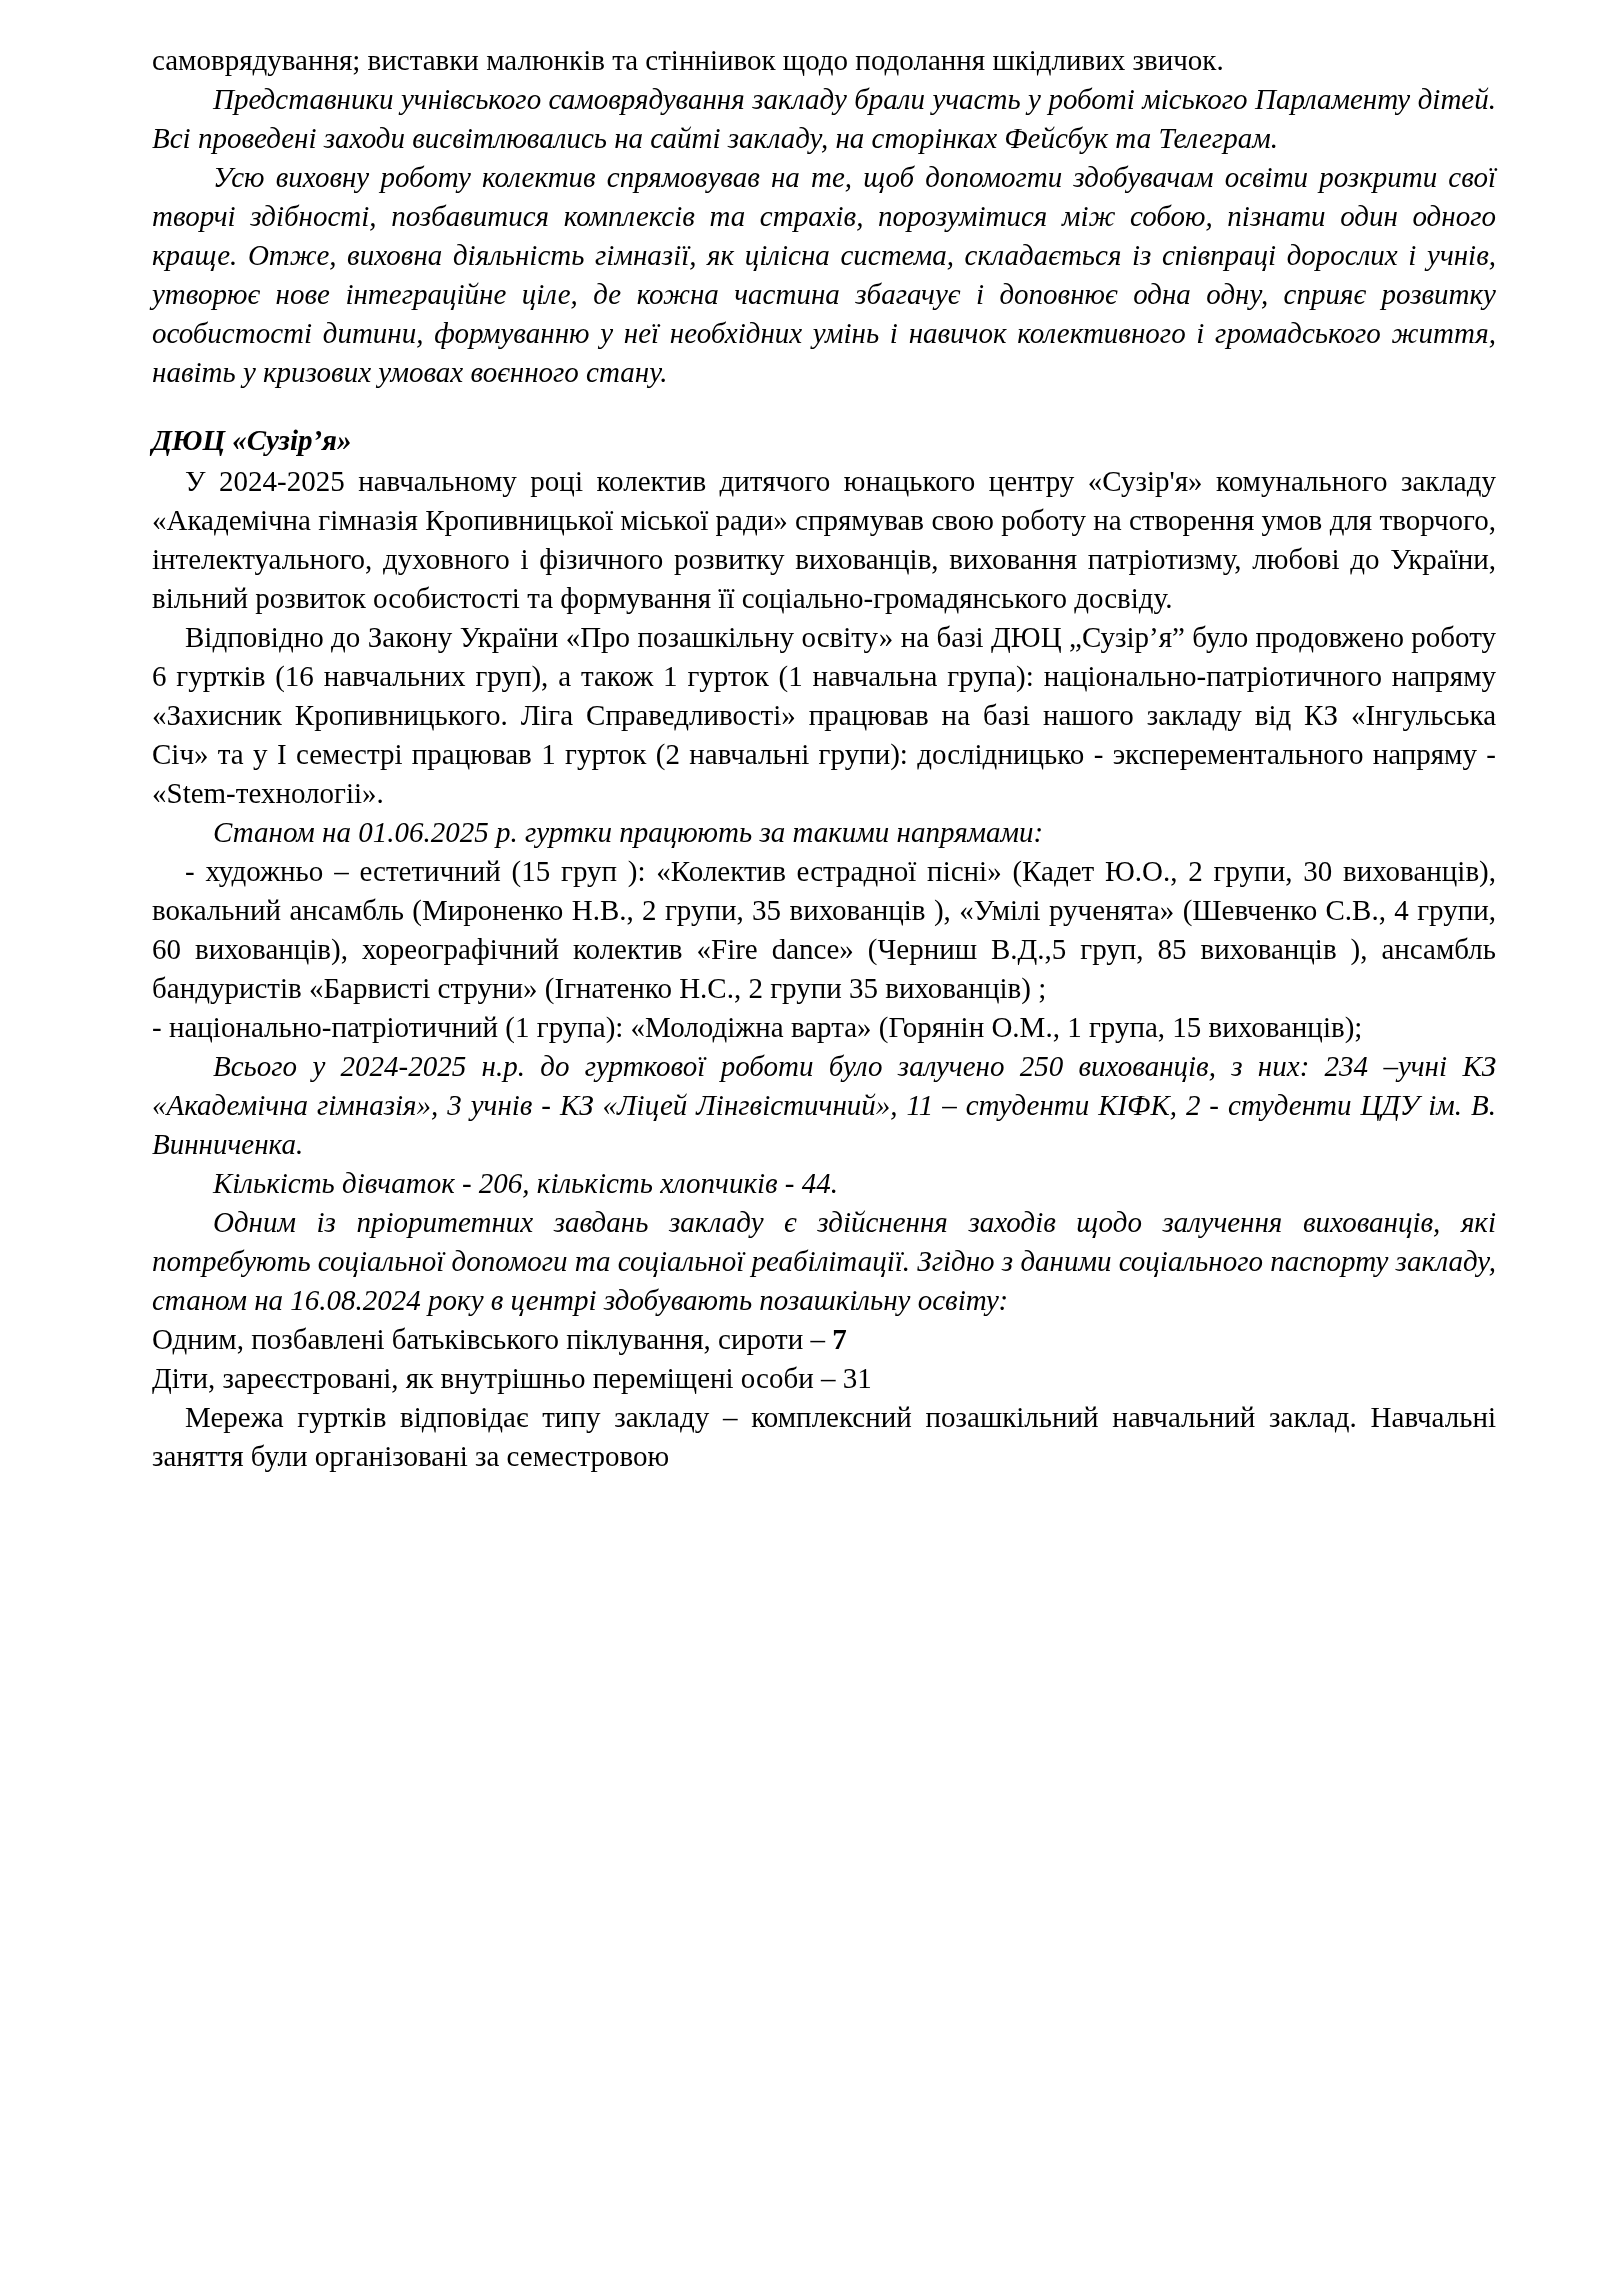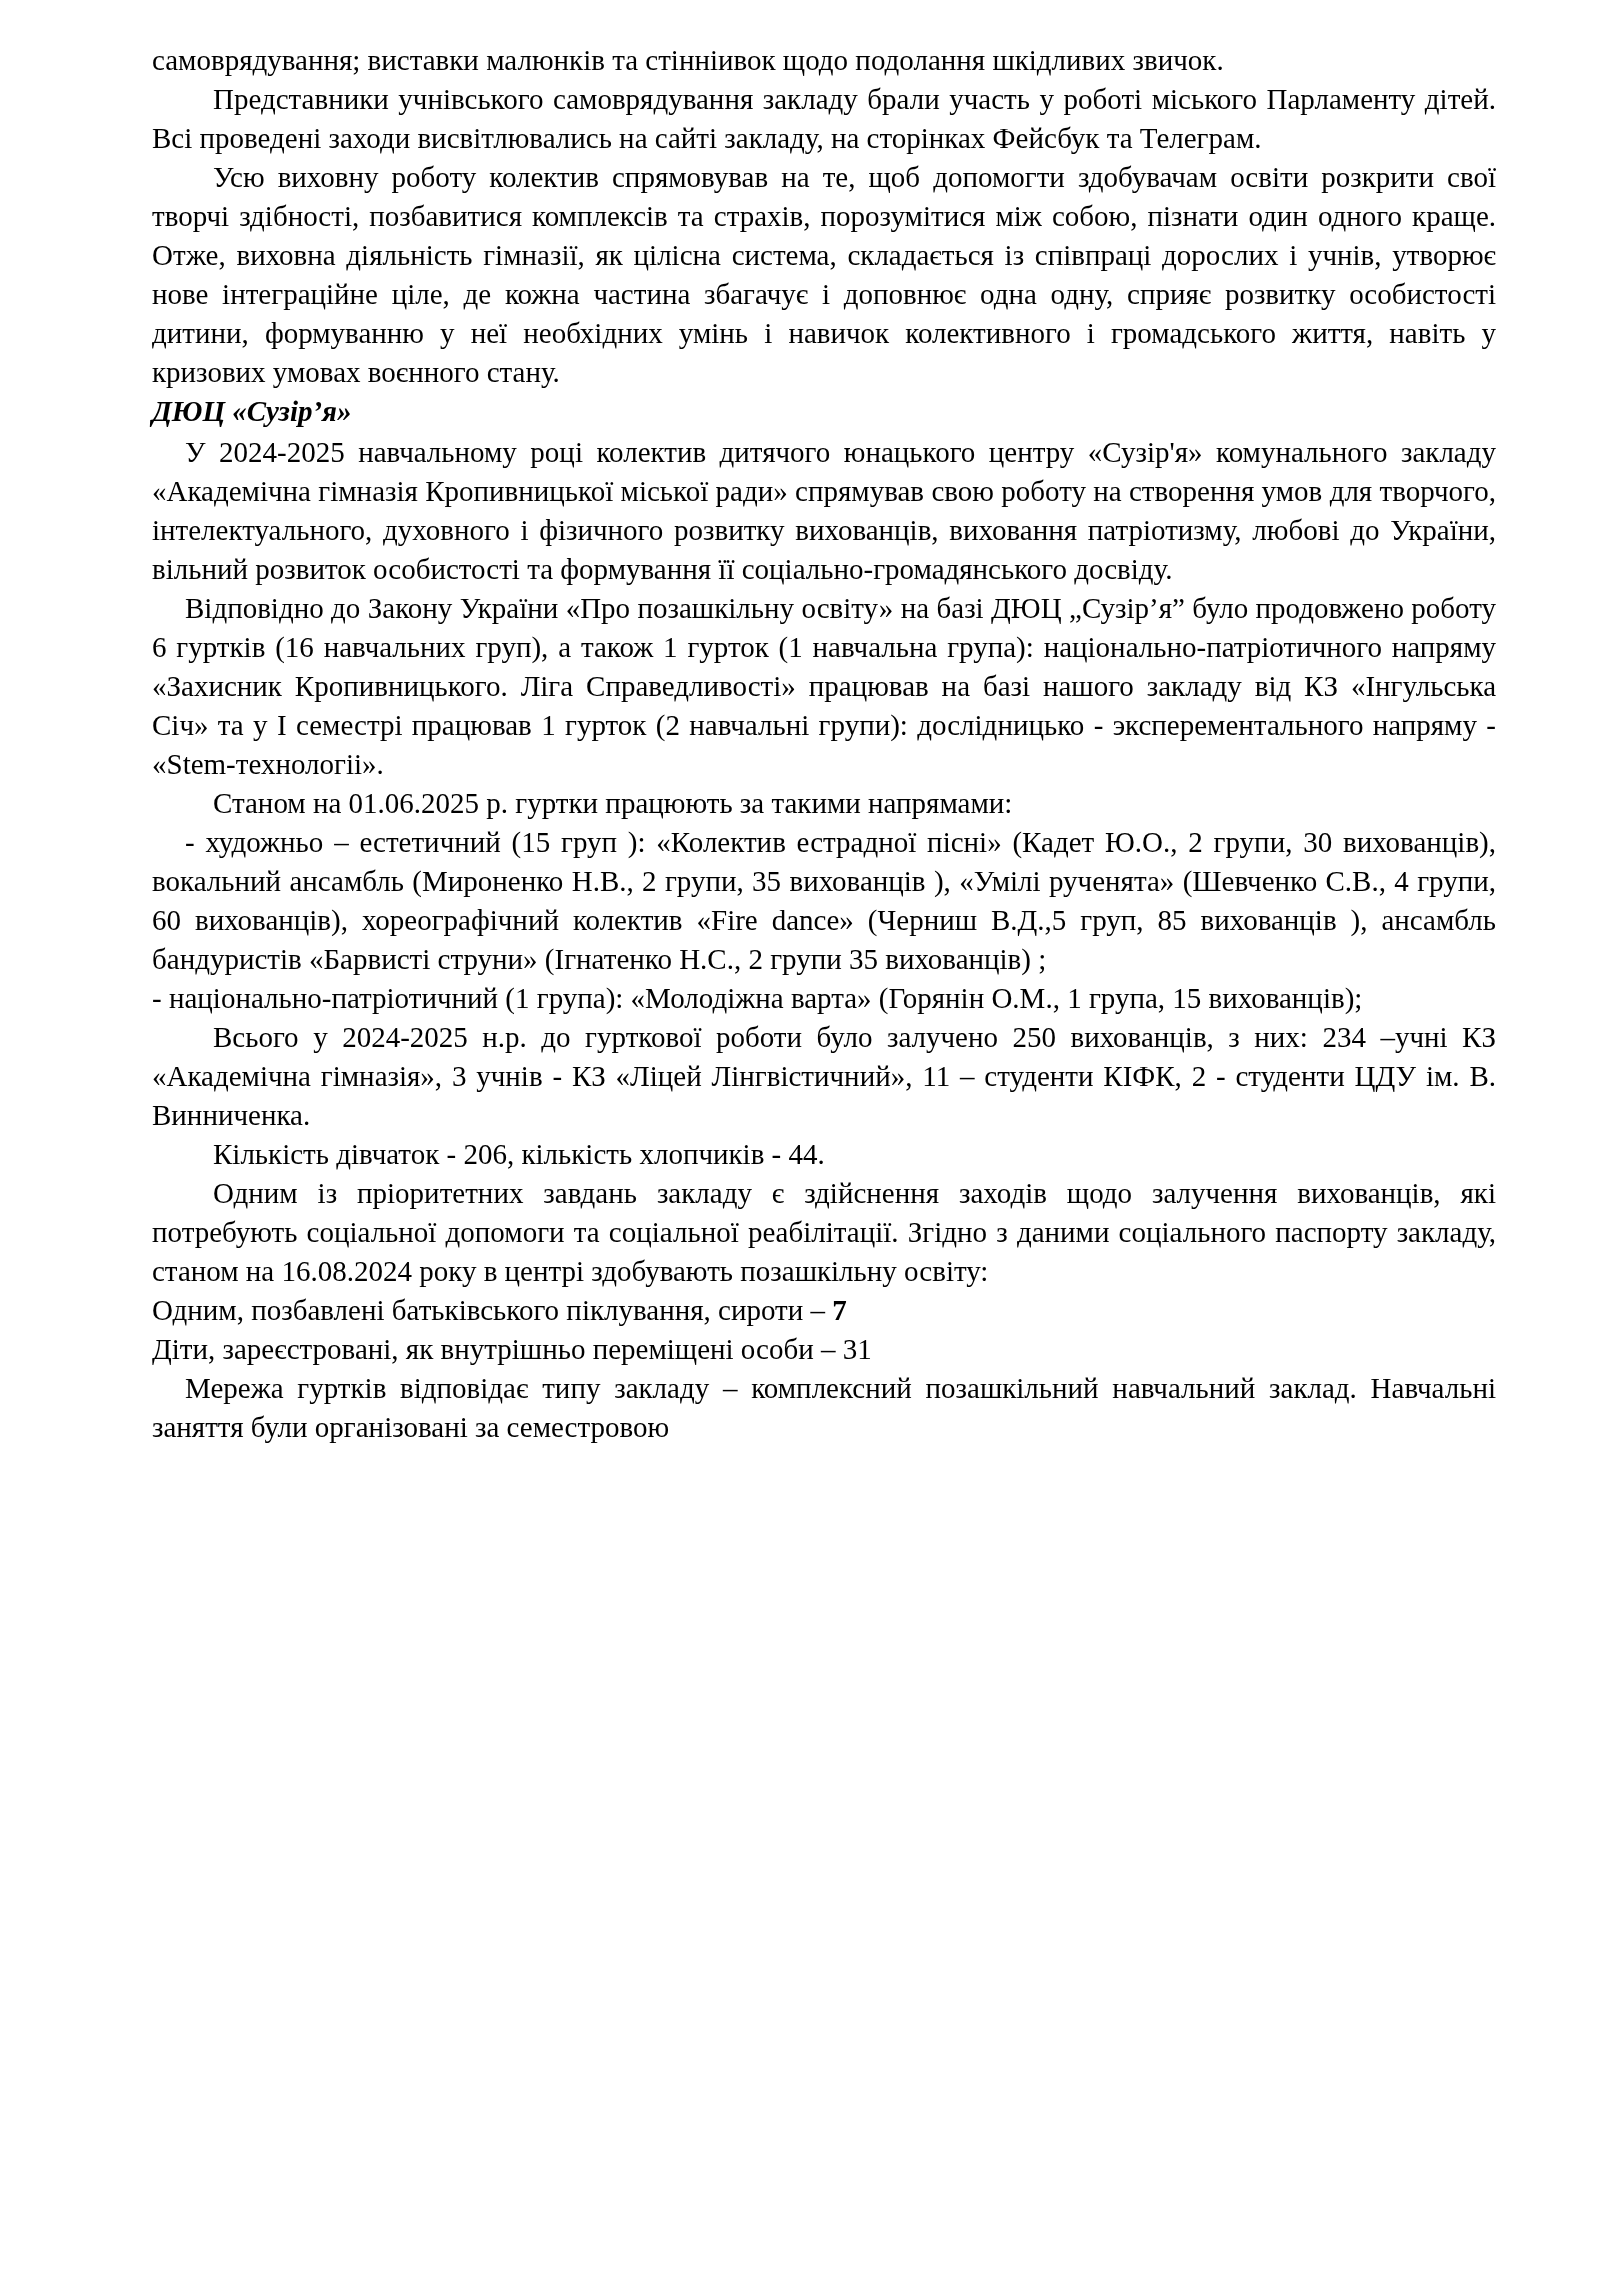--- a/index.html
+++ b/index.html
@@ -23,31 +23,33 @@
     text-align: justify;
     text-justify: inter-word;
     hyphens: none;
   }
   p {
     margin: 0;
     padding: 0;
   }
   p.indent {
     text-indent: 61px;
+    font-style: italic;
   }
   p.indent-small {
     text-indent: 33px;
   }
   p.noindent {
     text-indent: 0;
   }
   .heading {
     font-weight: bold;
     font-style: italic;
     font-size: 29px;
+    margin-top: 29px;
     margin-bottom: 2px;
     text-align: left;
   }
   .b {
     font-weight: bold;
   }
 </style>
 </head>
 <body>
 

